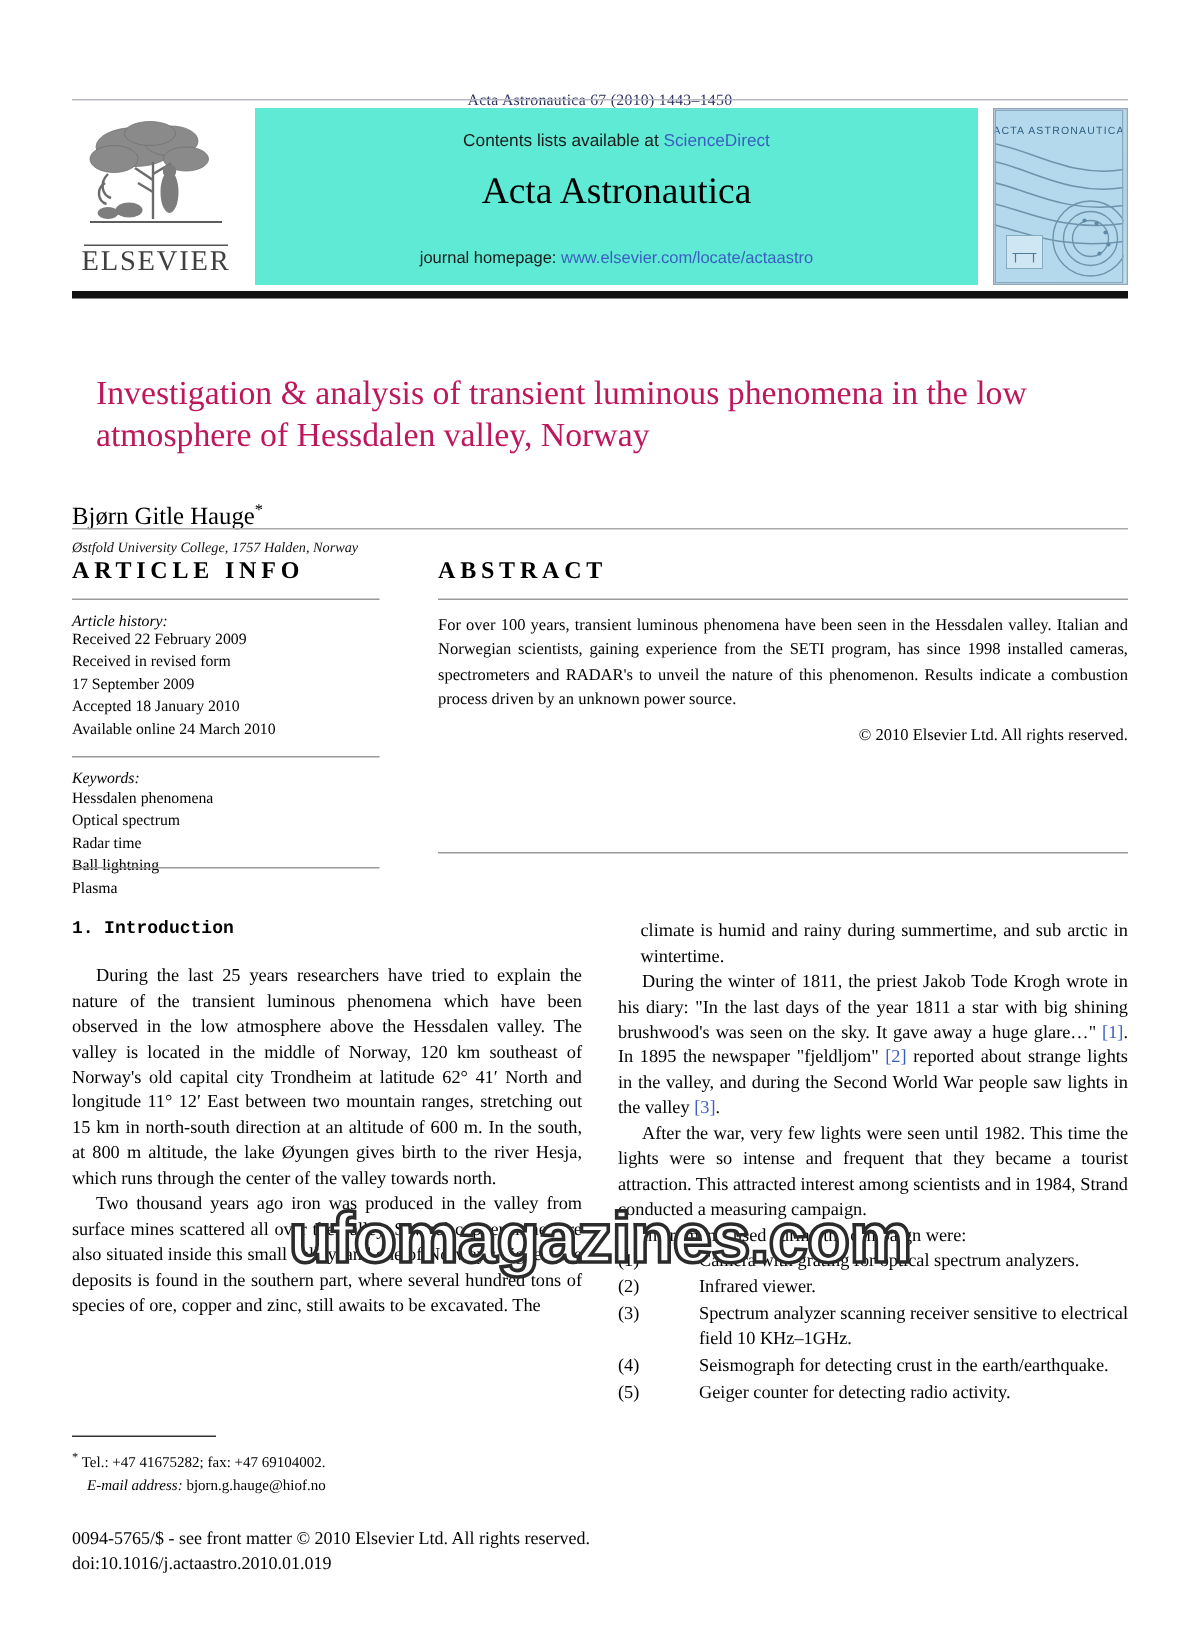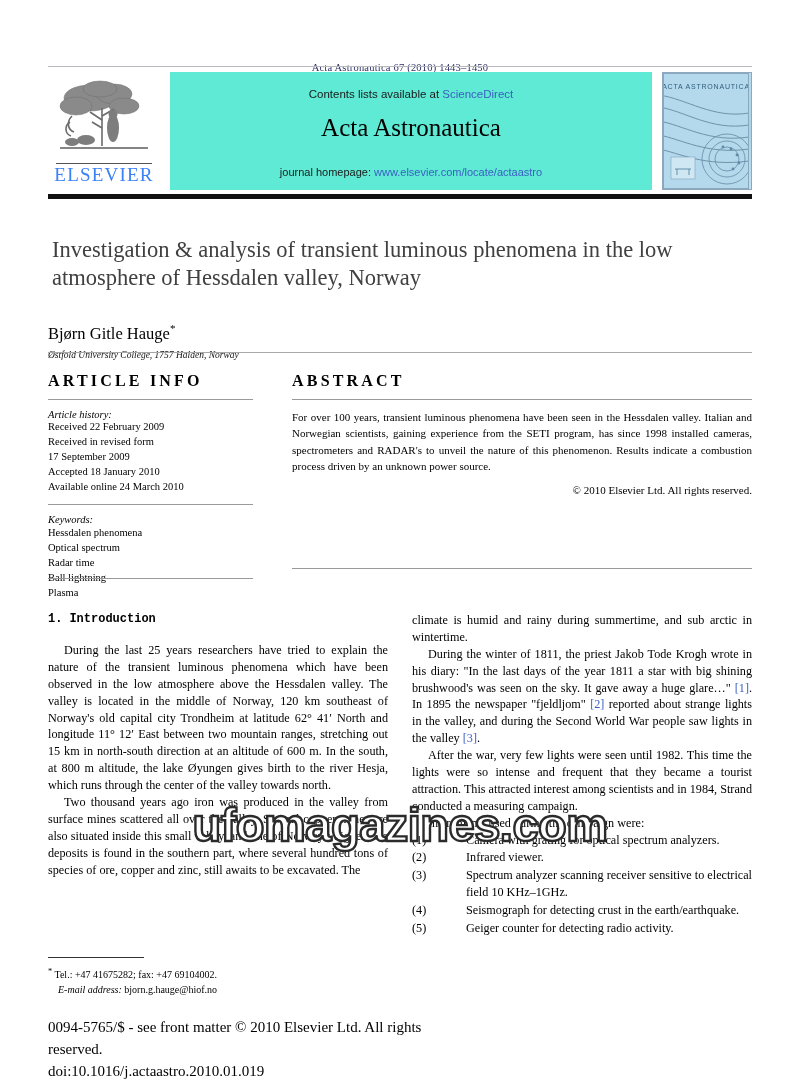--- a/index.html
+++ b/index.html
@@ -70,21 +70,21 @@
     left: 8px;
     width: 96px;
     height: 86px;
   }
   .elsevier-word {
     position: absolute;
     bottom: 4px;
     left: 0;
     width: 112px;
     text-align: center;
-    color: #3b82f6;
+    color: #404040;
     font-family: "Liberation Serif", serif;
     font-size: 19px;
     letter-spacing: 1.2px;
   }
   .elsevier-underline {
     position: absolute;
     bottom: 26px;
     left: 8px;
     width: 96px;
     height: 1px;
@@ -159,22 +159,22 @@
     position: absolute;
     top: 232px;
     left: 48px;
     width: 690px;
   }
   .article-title {
     font-family: "Liberation Serif", serif;
     font-size: 22.5px;
     line-height: 1.26;
     font-weight: normal;
-    margin: 4px;
-    color: #404040;
+    margin: 16px;
+    color: #be185d;
   }
   .author-line {
     margin-top: 29px;
     font-family: "Liberation Serif", serif;
     font-size: 16.5px;
   }
   .author-line sup {
     font-size: 11px;
     vertical-align: super;
   }
@@ -293,21 +293,21 @@
   }
   .sec-title .num { margin-right: 7px; }
   p.body {
     margin: 0;
     font-family: "Liberation Serif", serif;
     font-size: 12.2px;
     line-height: 1.385;
     text-align: justify;
     text-indent: 16px;
   }
-  p.body.noindent { text-indent: 0; }
+  p.body.noindent { text-indent: 0; margin-left: 15px; }
   .ref { color: #3b5fc0; }
 
   .numlist {
     margin: 0;
     padding: 0;
     list-style: none;
     font-family: "Liberation Serif", serif;
     font-size: 12.2px;
     line-height: 1.385;
   }
@@ -345,21 +345,21 @@
   }
   .footnote .em { font-style: italic; }
   .footnote .ind { padding-left: 10px; }
 
   .issn-block {
     position: absolute;
     top: 1017px;
     left: 48px;
     width: 420px;
     font-family: "Liberation Serif", serif;
-    font-size: 15px;
+    font-size: 12px;
     line-height: 1.45;
   }
 
   
   .watermark {
     position: absolute;
     top: 797px;
     left: 0;
     width: 800px;
     text-align: center;

